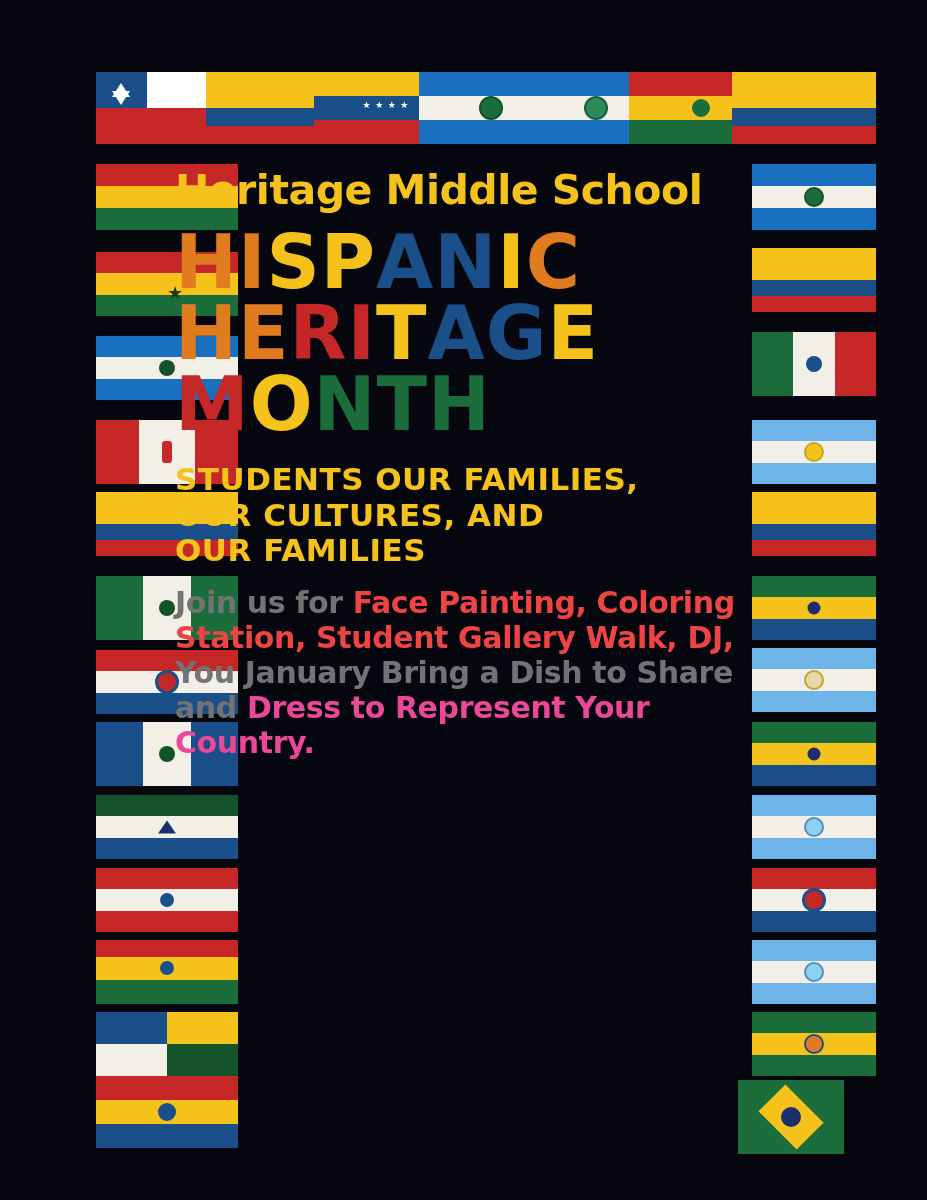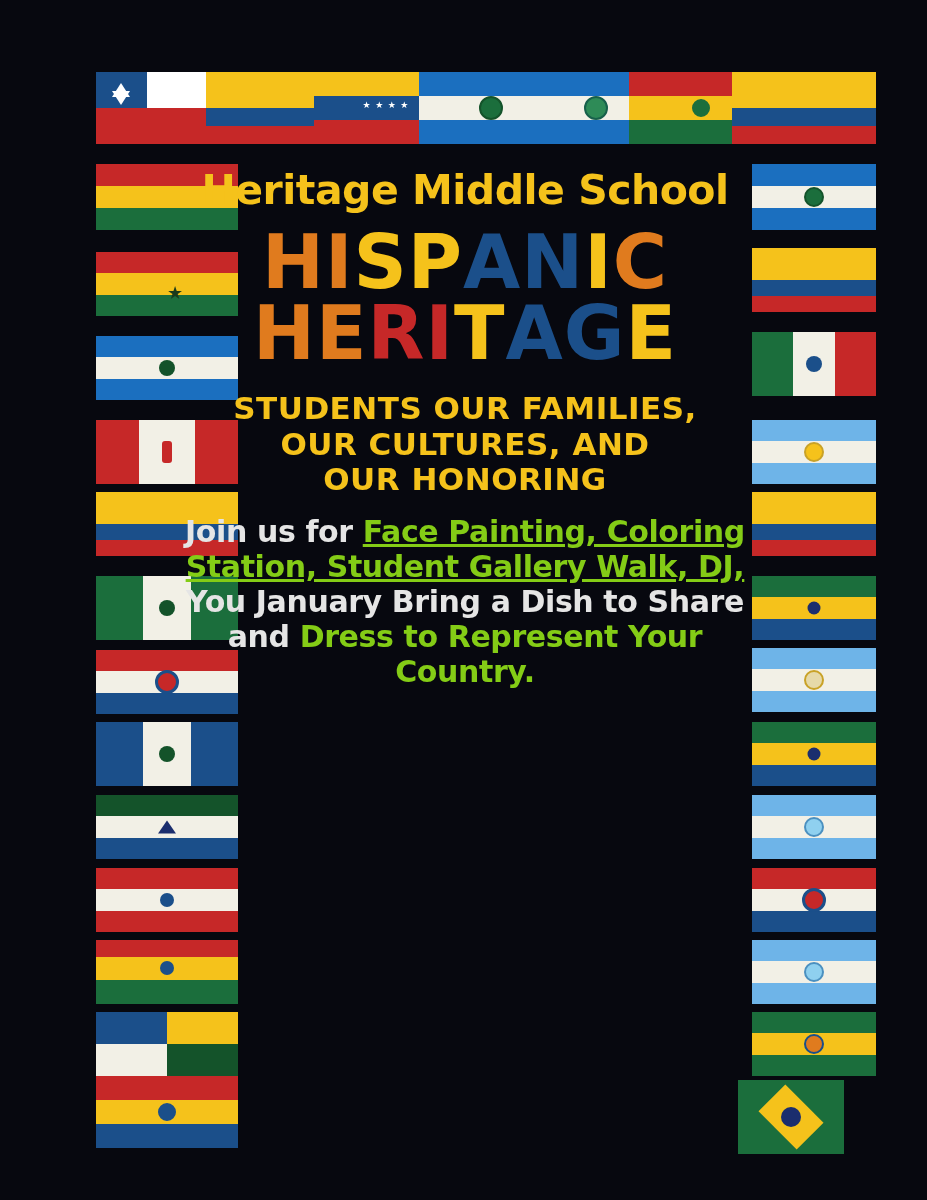--- a/index.html
+++ b/index.html
@@ -45,21 +45,21 @@
 
   
   .side .flag { height: 64px; }
 
   
   .content {
     position: absolute;
     left: 175px;
     top: 168px;
     width: 580px;
-    text-align: center;
+    text-align: left;
   }
   .school-name {
     font-family: "DejaVu Sans", sans-serif;
     font-weight: bold;
     font-size: 41px;
     color: #f5c21b;
     letter-spacing: -0.5px;
     margin: 0;
     line-height: 1.1;
   }
@@ -101,23 +101,23 @@
     letter-spacing: -0.5px;
   }
   .activities {
     font-family: "DejaVu Sans", sans-serif;
     font-weight: bold;
     font-size: 30px;
     line-height: 1.17;
     margin: 16px 0 0 0;
     letter-spacing: -0.4px;
   }
-  .activities .red { color: #e5e5e5; }
-  .activities .teal { color: #84cc16; text-decoration: underline; }
-  .activities .white { color: #84cc16; }
+  .activities .red { color: #737373; }
+  .activities .teal { color: #ef4444; }
+  .activities .white { color: #ec4899; }
   .resources {
     font-family: "DejaVu Sans", sans-serif;
     font-weight: bold;
     font-size: 30px;
     line-height: 1.2;
     color: #f5c21b;
     margin: 22px 0 0 0;
     letter-spacing: -0.3px;
   }
 </style>
@@ -327,26 +327,27 @@
   </div>
 
   <div class="content">
 
     <h1 class="school-name">Heritage Middle School</h1>
 
 
     <div class="big-title">
       <span class="ln" id="hl1"><span class="ch" style="color: rgb(224, 123, 30);">H</span><span class="ch" style="color: rgb(224, 123, 30);">I</span><span class="ch" style="color: rgb(245, 194, 27);">S</span><span class="ch" style="color: rgb(245, 194, 27);">P</span><span class="ch" style="color: rgb(27, 79, 138);">A</span><span class="ch" style="color: rgb(27, 79, 138);">N</span><span class="ch" style="color: rgb(245, 194, 27);">I</span><span class="ch" style="color: rgb(224, 123, 30);">C</span></span>
       <span class="ln" id="hl2"><span class="ch" style="color: rgb(224, 123, 30);">H</span><span class="ch" style="color: rgb(224, 123, 30);">E</span><span class="ch" style="color: rgb(198, 40, 40);">R</span><span class="ch" style="color: rgb(198, 40, 40);">I</span><span class="ch" style="color: rgb(245, 194, 27);">T</span><span class="ch" style="color: rgb(27, 79, 138);">A</span><span class="ch" style="color: rgb(27, 79, 138);">G</span><span class="ch" style="color: rgb(245, 194, 27);">E</span></span>
+      <span class="ln" id="hl3"><span class="ch" style="color: rgb(198, 40, 40);">M</span><span class="ch" style="color: rgb(245, 194, 27);">O</span><span class="ch" style="color: rgb(27, 110, 60);">N</span><span class="ch" style="color: rgb(27, 110, 60);">T</span><span class="ch" style="color: rgb(27, 110, 60);">H</span></span>
     </div>
 
     <div class="honoring">
       <div>STUDENTS OUR FAMILIES,</div>
       <div>OUR CULTURES, AND</div>
-      <div>OUR HONORING</div>
+      <div>OUR FAMILIES</div>
     </div>
 
 
     <p class="activities">
       <span class="red">Join us for </span><span class="teal">Face Painting, Coloring Station, Student Gallery Walk, DJ, </span><span class="red">You January Bring a Dish to Share and </span><span class="white">Dress to Represent Your Country.</span>
     </p>
 
 
   </div>
 </div>

